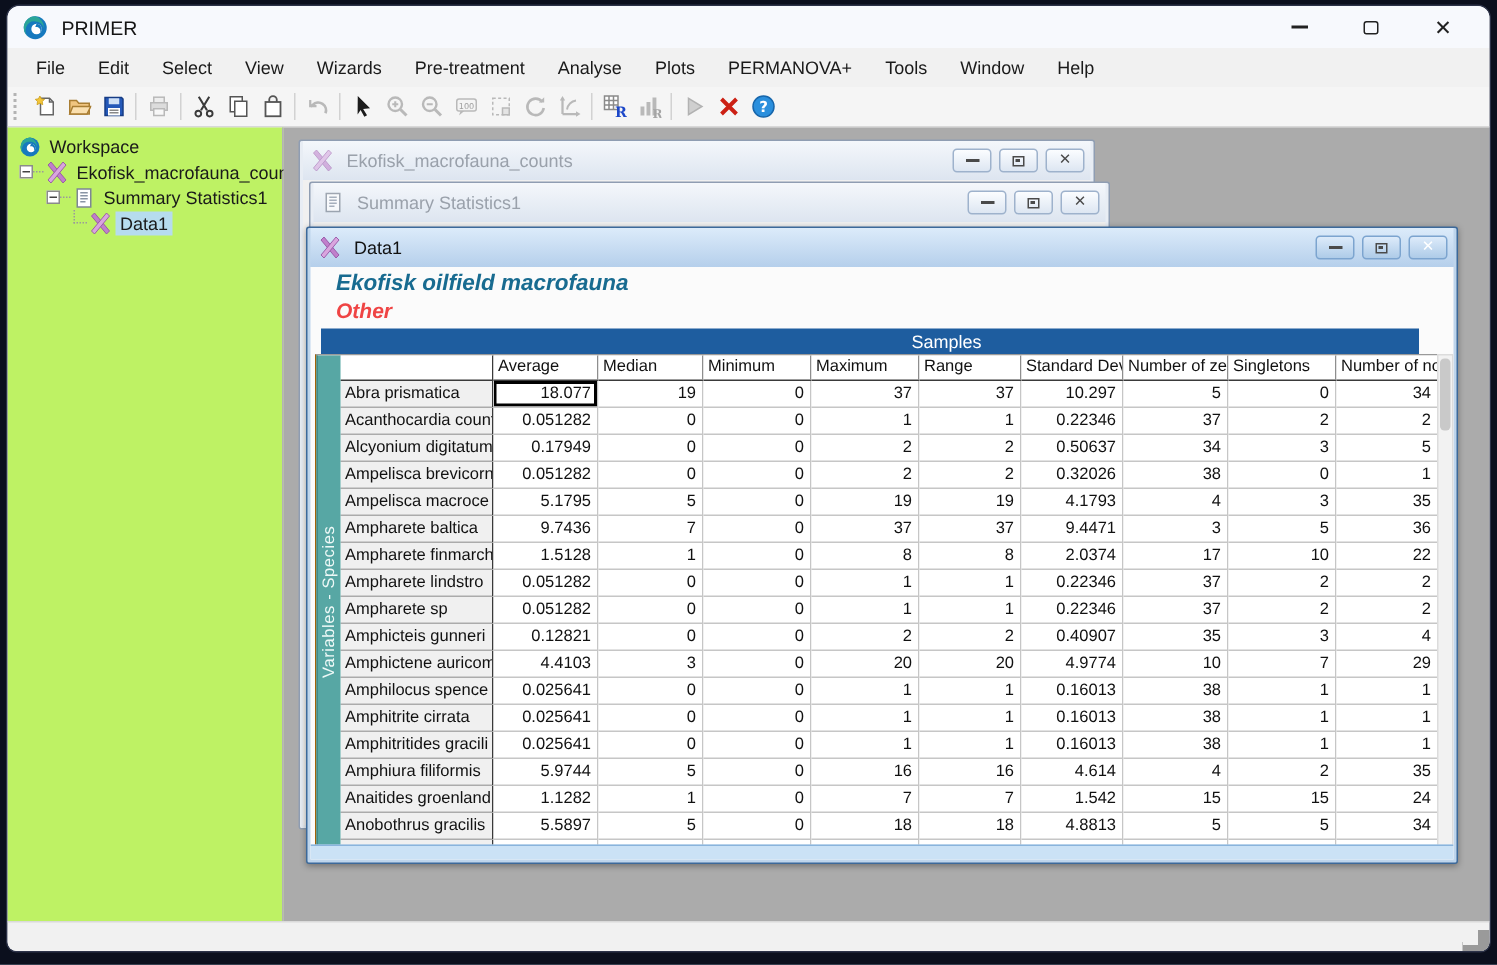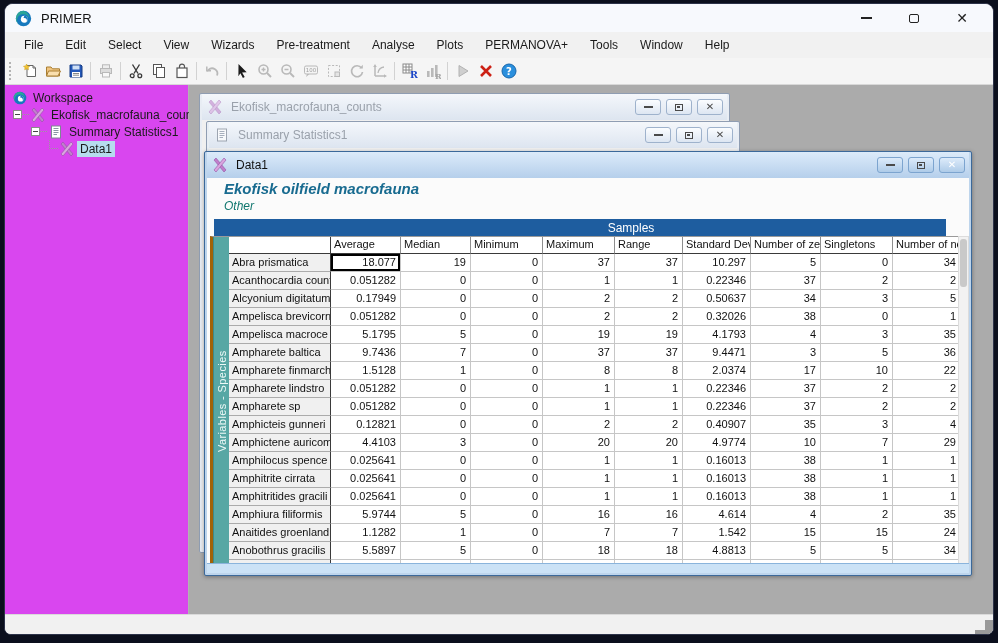--- a/index.html
+++ b/index.html
@@ -21,21 +21,21 @@
   #menubar { height:26px; background:#f1f1f1; display:flex; align-items:center; padding-left:8px; flex:0 0 auto; }
   .menu-item { font-size:12px; color:#1a1a1a; padding:3px 11px; border-radius:3px; }
   
   #toolbar { height:27px; background:#f5f5f5; border-bottom:1px solid #d8d8d8; display:flex; align-items:center; padding-left:2px; flex:0 0 auto; }
   .tb-grip { width:5px; height:18px; border-left:2px dotted #b3b3b3; margin:0 4px 0 2px; }
   .tb-btn { width:23px; height:22px; display:flex; align-items:center; justify-content:center; border-radius:3px; }
   .tb-btn svg { width:16px; height:16px; }
   .tb-sep { width:1px; height:18px; background:#d2d2d2; margin:0 3px; }
   
   #main { flex:1 1 auto; display:flex; min-height:0; }
-  #tree { width:184px; background:#d946ef; border-right:1px solid #b3b3b3; padding-top:4px; position:relative; }
+  #tree { width:184px; background:#bef264; border-right:1px solid #b3b3b3; padding-top:4px; position:relative; }
   .tree-row { height:17px; display:flex; align-items:center; font-size:12px; color:#1a1a1a; white-space:nowrap; }
   .tree-label { padding:1px 3px; }
   .tree-label.selected { background:#b6dcee; }
   .expander { width:9px; height:9px; border:1px solid #8b8b8b; background:#fff; position:relative; flex:0 0 auto; }
   .expander::before { content:""; position:absolute; left:1px; right:1px; top:3px; height:1px; background:#444; }
   .dot-h { width:7px; border-top:1px dotted #9a9a9a; flex:0 0 auto; }
   .l-conn { width:9px; height:9px; border-left:1px dotted #9a9a9a; border-bottom:1px dotted #9a9a9a; margin:-8px 0 0 0; flex:0 0 auto; }
   .tree-icon { width:14px; height:14px; margin:0 3px 0 2px; flex:0 0 auto; }
   #mdi { flex:1 1 auto; background:#ababab; position:relative; overflow:hidden; }
   
@@ -53,25 +53,25 @@
   .wbtn .g-min { width:9px; height:2px; background:#4a4a4a; }
   .wbtn .g-max { width:8px; height:7px; border:1px solid #4a4a4a; position:relative; }
   .wbtn .g-max::before { content:""; position:absolute; left:1px; top:1px; width:3px; height:2px; background:#4a4a4a; }
   .wbtn .g-close { font-size:10px; font-weight:bold; color:#4a4a4a; line-height:10px; }
   .mwin.active .wbtn { background:linear-gradient(#ddebfa,#aecbe8); border-color:#7ca4cf; }
   .wbtn.red { background:linear-gradient(#e2705d,#bc3a28); border-color:#8c2518; }
   .wbtn.red .g-close { color:#fff; }
   
   #d1content { position:relative; background:#fbfbfb; height:calc(100% - 26px); overflow:hidden; }
   #d1-heading { position:absolute; left:17px; top:2px; font-size:15px; font-style:italic; font-weight:bold; color:#186b90; }
-  #d1-sub { position:absolute; left:17px; top:21px; font-size:12px; font-style:italic; color:#0f766e; }
+  #d1-sub { position:absolute; left:17px; top:21px; font-size:14px; font-style:italic; color:#ef4444;font-weight:bold; }
   #d1-table { position:absolute; left:3px; top:41px; width:748px; }
   #samples-bar { margin-left:4px; width:732px; height:17px; background:#1e5d9f; color:#fff; font-size:12px;
     display:flex; align-items:center; justify-content:center; padding-left:102px; }
-  #grid { display:grid; border-left:3px solid #a16207; border-top:1px solid #9a9a9a; background:#fff; }
+  #grid { display:grid; border-left:1px solid #a16207; border-top:1px solid #9a9a9a; background:#fff; }
   .teal-strip { grid-column:1; background:#57a7a4; color:#eef9f7; font-size:11px;
     writing-mode:vertical-rl; transform:rotate(180deg); display:flex; align-items:center; justify-content:center;
     letter-spacing:.4px; border-right:1px solid #3f8a87; }
   .hcell { background:#fff; font-size:11px; color:#111; padding:1px 2px 0 3px; border-right:1px solid #8e8e8e;
     border-bottom:1px solid #3a3a3a; white-space:nowrap; overflow:hidden; height:17px; }
   .hcell.corner { border-right:1px solid #3a3a3a; }
   .lcell { background:#f0f0f0; font-size:11px; color:#111; padding:2px 2px 12px 3px; border-right:1px solid #3a3a3a;
     border-bottom:1px solid #ababab; white-space:nowrap; overflow:hidden; height:18px; }
   .vcell { background:#fff; font-size:11px; color:#111; text-align:right; padding:2px 4px 0 2px;
     border-right:1px solid #c6c6c6; border-bottom:1px solid #c6c6c6; white-space:nowrap; overflow:hidden; height:18px; }

